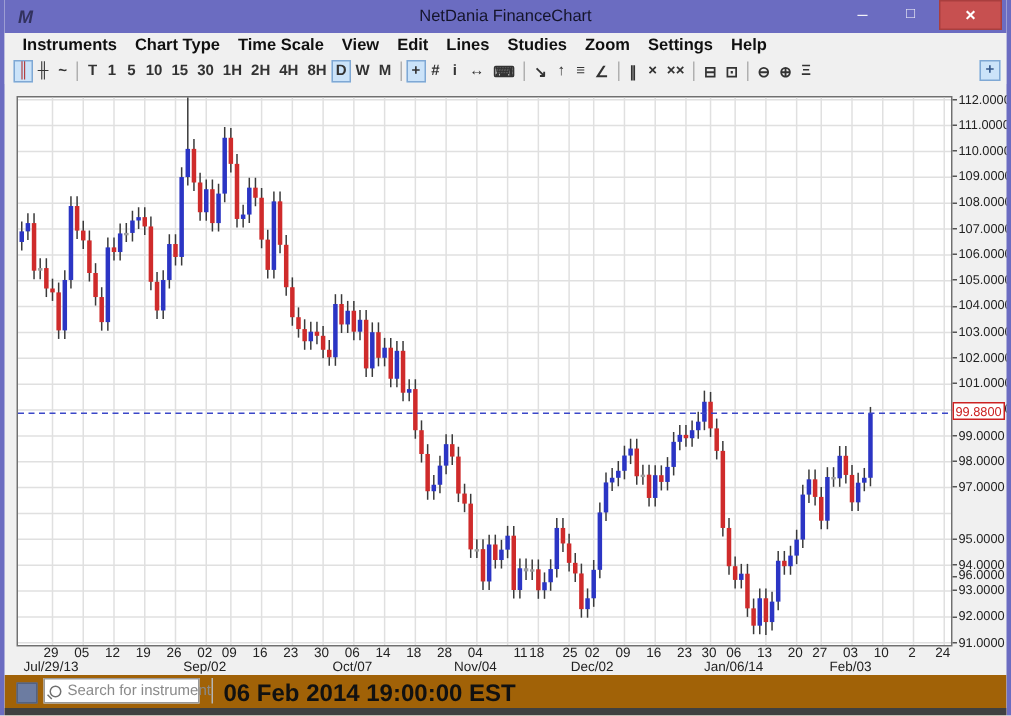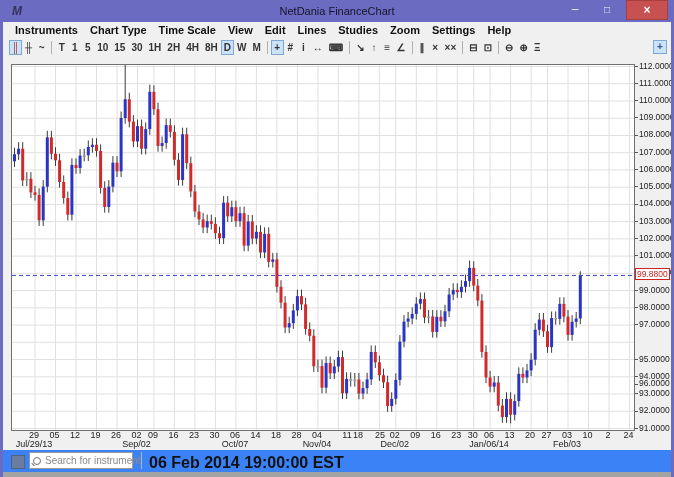--- a/index.html
+++ b/index.html
@@ -36,22 +36,22 @@
         border:1px solid #707070;box-sizing:content-box;}
   .yaxis{position:absolute;left:632px;top:64px;width:40px;height:367px;}
   .ylab{position:absolute;left:0;font-size:8.5px;color:#222;white-space:nowrap;}
   .ylab:before{content:"";display:inline-block;width:3px;height:1px;background:#555;vertical-align:middle;margin-right:1px;}
   .pricebox{position:absolute;left:0px;background:#fff;border:1px solid #cc2222;color:#cc2222;
        font-size:8.5px;padding:0 1px 0 1px;white-space:nowrap;z-index:5;}
   .xaxis{position:absolute;left:8px;top:430px;width:640px;height:19px;font-size:9px;color:#222;}
   .xday{position:absolute;top:0;transform:translateX(-50%);}
   .xmonth{position:absolute;top:9px;transform:translateX(-50%);white-space:nowrap;}
   
-  .statusbar{position:absolute;left:0;right:0;bottom:0;height:27px;background:#3b82f6;
-       border-bottom:5px solid #a3a3a3;box-sizing:border-box;}
+  .statusbar{position:absolute;left:0;right:0;bottom:0;height:27px;background:#a16207;
+       border-bottom:5px solid #404040;box-sizing:border-box;}
   .st-icon{position:absolute;left:8px;top:5px;width:12px;height:12px;background:#6c7ca1;border:1px solid #54627f;}
   .searchbox{position:absolute;left:26px;top:2px;width:104px;height:17px;background:#fff;
        border:1px solid #999;box-sizing:border-box;display:flex;align-items:center;padding-left:3px;}
   .mag{width:6px;height:6px;border:1.3px solid #707070;border-radius:50%;position:relative;margin-right:4px;flex:none;}
   .mag:after{content:"";position:absolute;width:4px;height:1.3px;background:#707070;left:-3px;top:6px;
        transform:rotate(45deg);}
   .searchbox .ph{font-size:10px;color:#8a8a8a;white-space:nowrap;}
   .st-sep{position:absolute;left:138px;top:2px;width:1px;height:17px;background:#b5b5b5;}
   .st-time{position:absolute;left:146px;top:4px;font-size:16px;font-weight:bold;color:#111;}
 </style>

